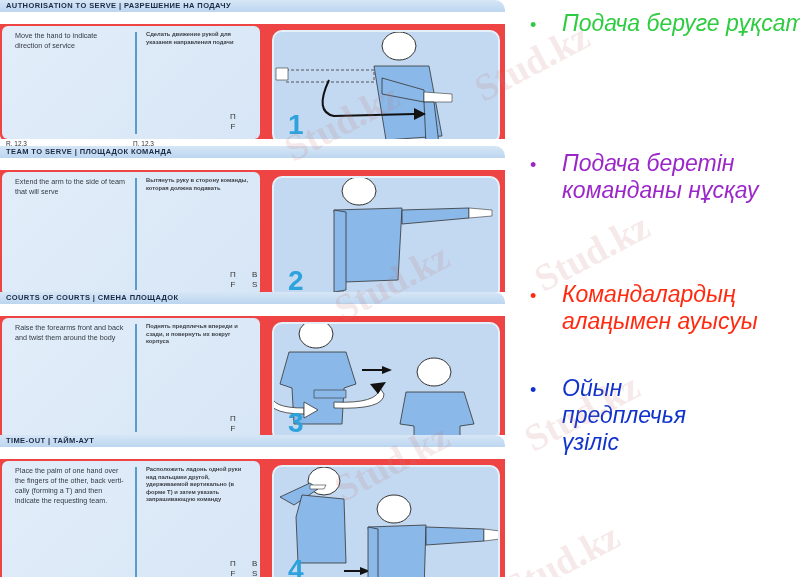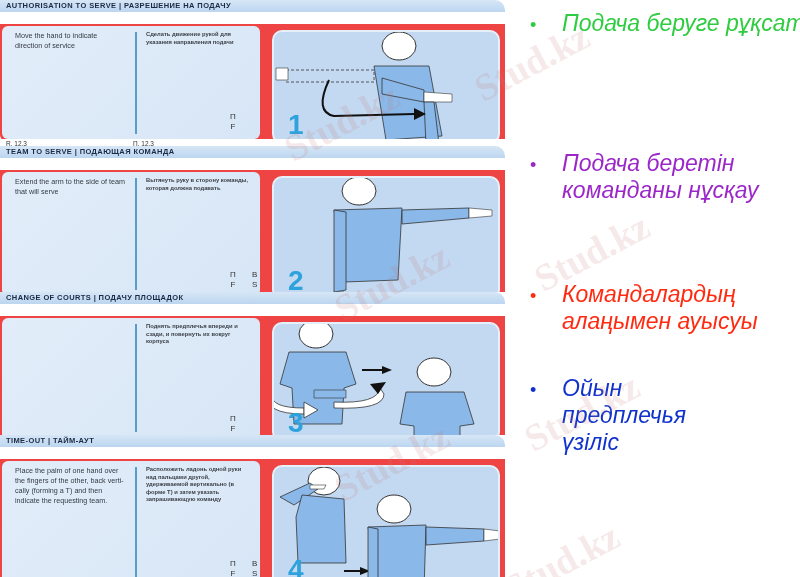--- a/index.html
+++ b/index.html
@@ -111,21 +111,21 @@
     </div>
     <div class="ref-bar" style="top:115px;">
       <span class="ref" style="left:6px;">R. 12.3</span>
       <span class="ref" style="left:133px;">П. 12.3</span>
     </div>
   </div>
 </div>
 
 <div class="card" style="top:146px; height:144px;">
   <div class="card-head">
-    <span class="card-title">TEAM TO SERVE  |  ПОДАЮЩАЯ КОМАНДА</span>
+    <span class="card-title">TEAM TO SERVE  |  ПЛОЩАДОК КОМАНДА</span>
   </div>
   <div class="card-body" style="height:128px;padding-left:12px;">
     <div class="text-panel" style="height:124px;">
       <div class="en-text">Extend the arm to the side of team that will serve</div>
       <div class="divider" style="height:112px;"></div>
       <div class="ru-text">Вытянуть руку в сторону команды, которая должна подавать</div>
       <div class="pf" style="left:228px; top:98px; white-space:pre;">П
 F</div>
       <div class="pf" style="left:250px; top:98px; white-space:pre;">B
 S</div>
@@ -143,24 +143,25 @@
     </div>
     <div class="ref-bar" style="top:126px;">
       <span class="ref" style="left:6px;">R. 12.3 - R. 22.2.3.1</span>
       <span class="ref" style="left:133px;">П.12.3 - П.22.2.3.1</span>
     </div>
   </div>
 </div>
 
 <div class="card" style="top:292px; height:140px;">
   <div class="card-head">
-    <span class="card-title">CHANGE OF COURTS  |  ПОДАЧУ ПЛОЩАДОК</span>
+    <span class="card-title">COURTS OF COURTS  |  СМЕНА ПЛОЩАДОК</span>
   </div>
   <div class="card-body" style="height:126px;">
     <div class="text-panel" style="height:122px;">
+      <div class="en-text">Raise the forearms front and back and twist them around the body</div>
       <div class="divider" style="height:108px;"></div>
       <div class="ru-text">Поднять предплечья впереди и сзади, и повернуть их вокруг корпуса</div>
       <div class="pf" style="left:228px; top:96px; white-space:pre;">П
 F</div>
     </div>
     <div class="illus" style="height:120px;">
       <svg width="228" height="120">
         <ellipse cx="42" cy="10" rx="17" ry="14" fill="#fff" stroke="#333" stroke-width="1"></ellipse>
         <path d="M15 28 L72 28 L82 60 L70 64 L68 100 L20 100 L18 64 L6 60 Z" fill="#8ab8e8" stroke="#333" stroke-width="0.8"></path>
         <path d="M40 66 L72 66 L72 74 L40 74 Z" fill="#8ab8e8" stroke="#333" stroke-width="0.6"></path>

